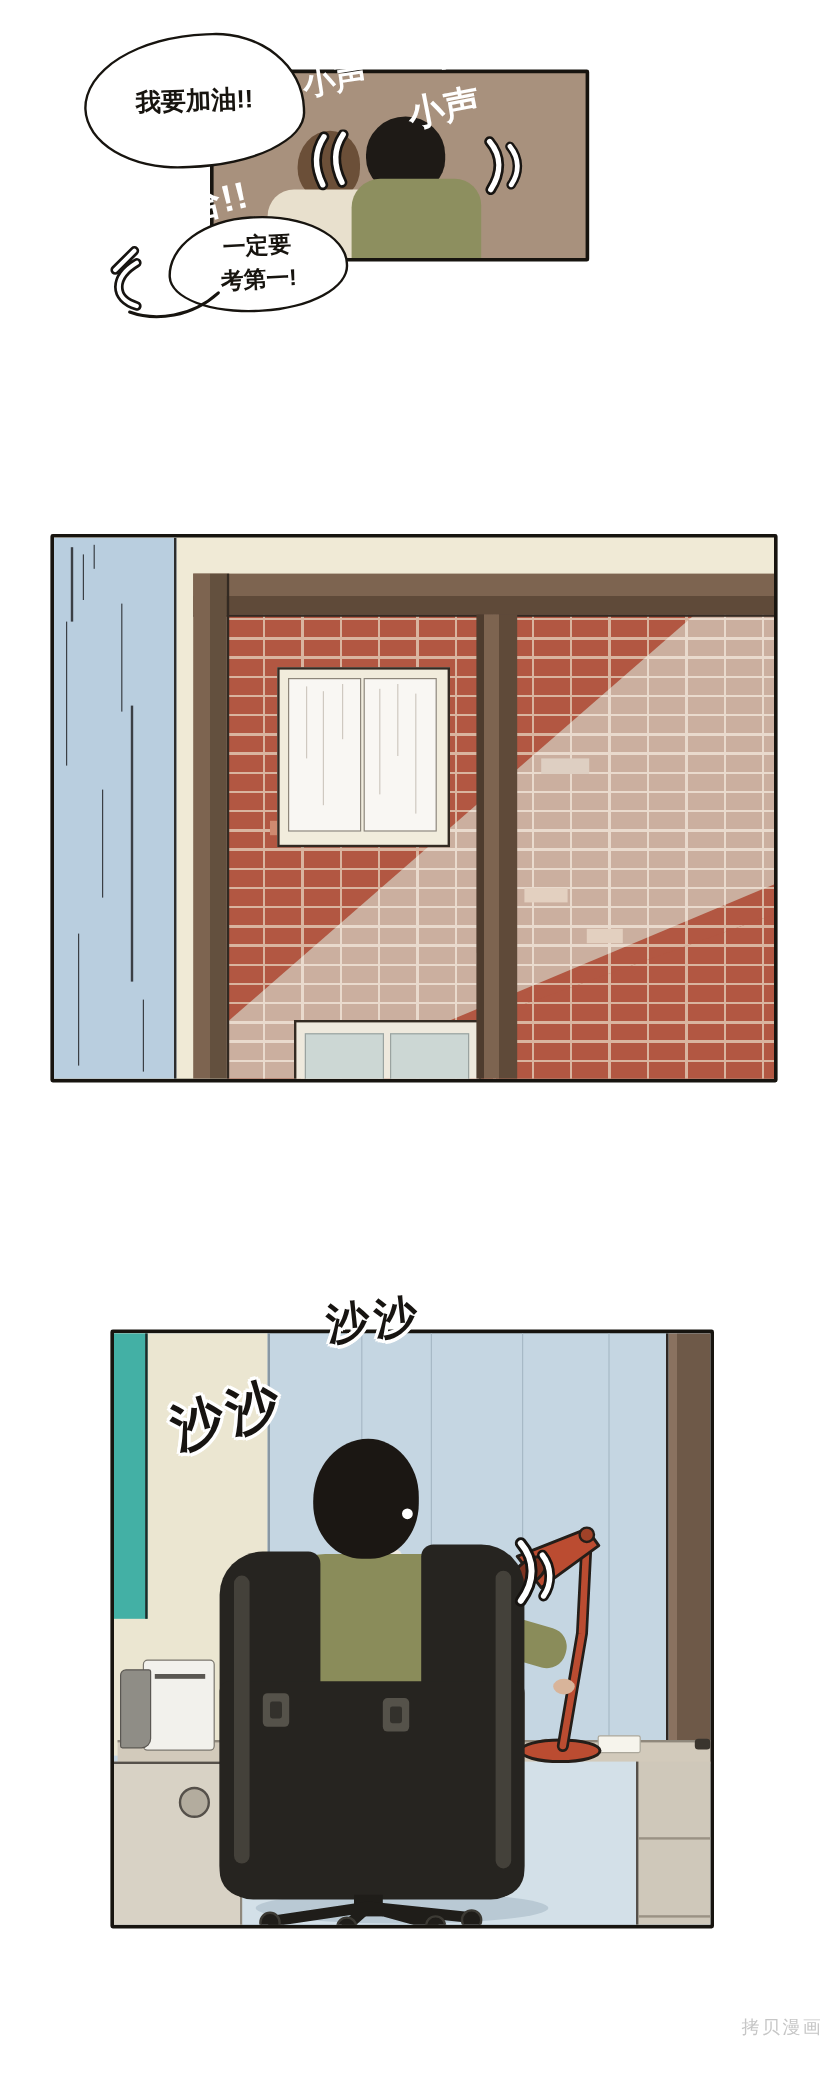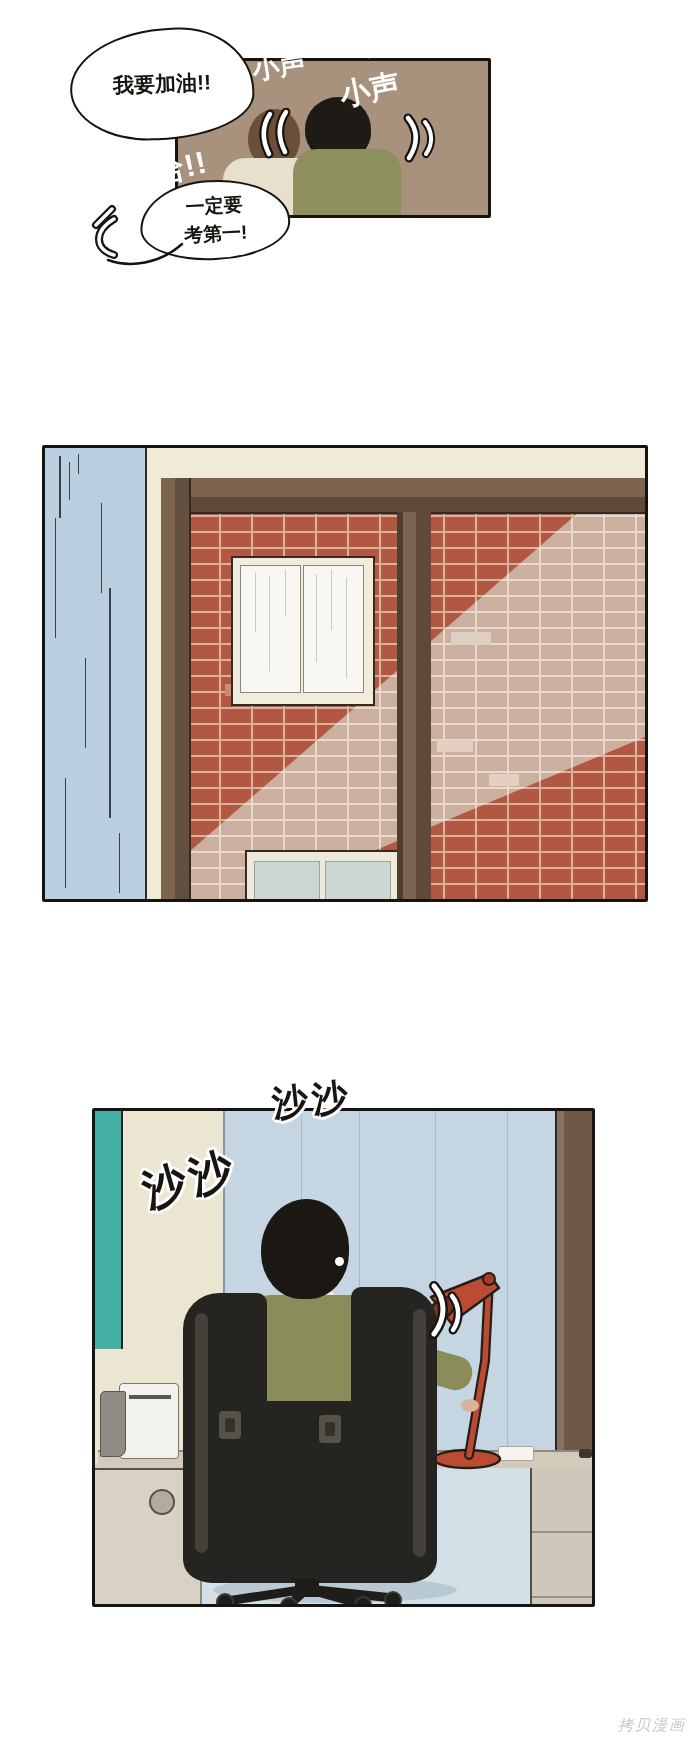--- a/index.html
+++ b/index.html
@@ -206,15 +206,15 @@
 
   <div class="abs sfx-black" style="left:272px;top:1076px;font-size:36px;transform:rotate(-6deg);z-index:20;letter-spacing:4px;">沙沙</div>
   <div class="abs sfx-black" style="left:142px;top:1150px;font-size:44px;transform:rotate(-16deg);z-index:20;letter-spacing:4px;">沙沙</div>
   <svg class="abs" style="left:420px;top:1278px;z-index:20;" width="48" height="72" viewBox="0 0 48 72">
     <path d="M14 8 C 26 22, 26 40, 14 56" fill="none" stroke="#171411" stroke-width="10" stroke-linecap="round"></path>
     <path d="M14 8 C 26 22, 26 40, 14 56" fill="none" stroke="#fff" stroke-width="5" stroke-linecap="round"></path>
     <path d="M32 18 C 40 28, 40 42, 33 52" fill="none" stroke="#171411" stroke-width="9" stroke-linecap="round"></path>
     <path d="M32 18 C 40 28, 40 42, 33 52" fill="none" stroke="#fff" stroke-width="4.5" stroke-linecap="round"></path>
   </svg>
 
-  <div class="abs" style="left:618px;top:1716px;font-size:15px;color:#c6c6c6;letter-spacing:2px;font-style:italic;">拷贝漫画</div>
+  <div class="abs" style="left:618px;top:1680px;font-size:15px;color:#c6c6c6;letter-spacing:2px;">拷贝漫画</div>
 
 </div>
 
 </body></html>

